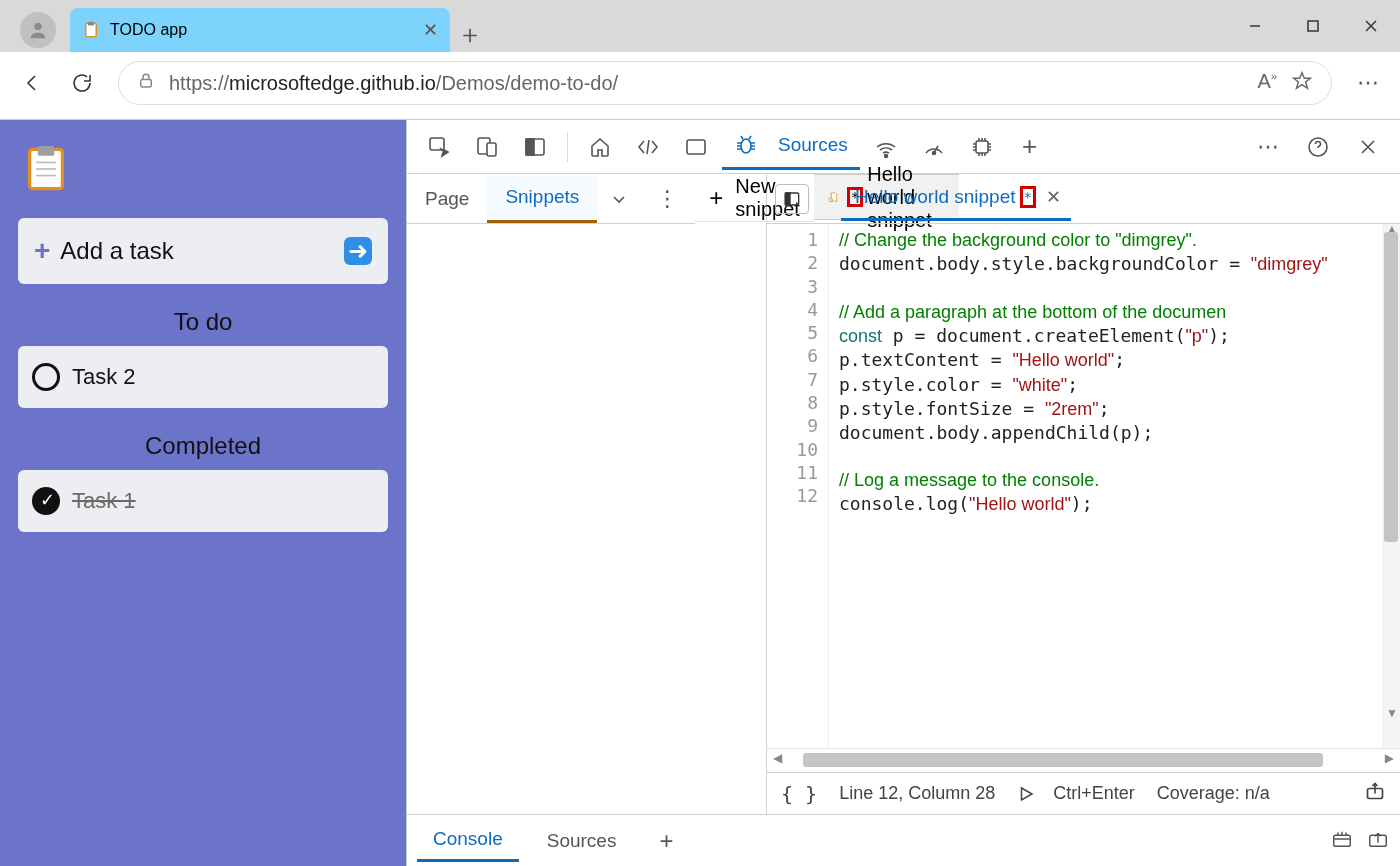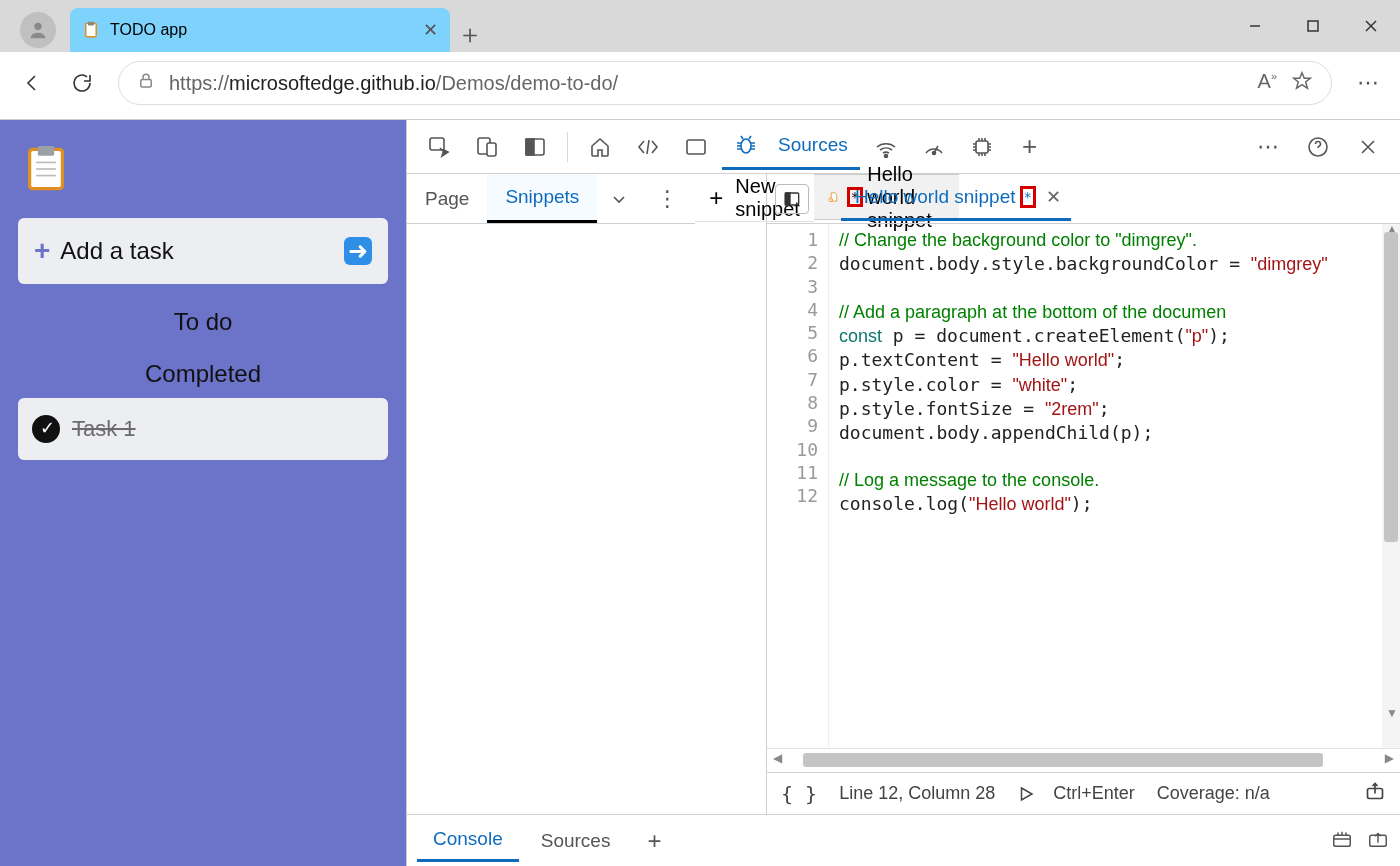--- a/index.html
+++ b/index.html
@@ -47,21 +47,21 @@
   .dt-tool svg { width:24px; height:24px; stroke:#555; fill:none; stroke-width:1.6;}
   .dt-sep { width:1px; height:30px; background:#d8d8d8; margin:0 6px;}
   .dt-tab { height:46px; padding:0 12px; display:flex; align-items:center; gap:20px; font-size:19px; color:#444; cursor:pointer;}
   .dt-tab.active { color:#0f6cbd; border-bottom:3px solid #0f6cbd;}
   .dt-toolbar-right { margin-left:auto; display:flex; gap:6px;}
 
   .dt-body { flex:1; display:flex; min-height:0;}
   .navigator { width:360px; border-right:1px solid #d0d0d0; display:flex; }
   .nav-tabs { height:50px; border-bottom:1px solid #d0d0d0; display:flex; align-items:center;}
   .nav-tab { padding:0 18px; height:100%; display:flex; align-items:center; font-size:19px; color:#555; cursor:pointer;}
-  .nav-tab.active { color:#0f6cbd; border-bottom:3px solid #000000; background:#f6fbff;}
+  .nav-tab.active { color:#0f6cbd; border-bottom:3px solid #a16207; background:#f6fbff;}
   .nav-tab-ctrl { margin-left:auto; display:flex; gap:4px; padding-right:6px;}
   .nav-newsnip { height:48px; border-bottom:1px solid #e2e2e2; display:flex; align-items:center; padding:0 14px; font-size:20px; gap:12px; cursor:pointer;}
   .snip-row { height:46px; border-top:1px solid #ccc; border-bottom:1px solid #ccc; background:#f1f1f1; display:flex; align-items:center; padding:0 14px; font-size:20px; gap:8px; cursor:pointer;}
   .snip-row .redbox { border:3px solid #d40000; padding:0 1px; font-family:monospace; font-size:14px; line-height:14px;}
   .snip-icon { width:24px; height:24px; }
 
   .editor { flex:1; display:flex; flex-direction:column; min-width:0;}
   .editor-tabs { height:50px; border-bottom:1px solid #d0d0d0; display:flex; align-items:center; padding:0 8px; gap:6px;}
   .collapse-nav { width:34px; height:30px; border:1px solid #bbb; border-radius:4px; display:flex; align-items:center; justify-content:center; cursor:pointer;}
   .ed-tab { height:44px; padding:0 10px 0 14px; display:flex; align-items:center; font-size:19px; color:#0f6cbd; border-bottom:3px solid #0f6cbd; gap:4px; cursor:pointer;}
@@ -79,21 +79,21 @@
   .vscroll-dn { position:absolute; right:2px; bottom:28px; font-size:12px; color:#888;}
   .hscroll { height:24px; border-top:1px solid #e2e2e2; position:relative;}
   .hscroll-thumb { position:absolute; left:36px; top:4px; height:14px; width:520px; background:#c4c4c4; border-radius:3px;}
   .hscroll-l { position:absolute; left:6px; top:2px; font-size:12px; color:#888;}
   .hscroll-r { position:absolute; right:6px; top:2px; font-size:12px; color:#888;}
   .statusbar { height:42px; border-top:1px solid #d0d0d0; display:flex; align-items:center; padding:0 14px; gap:22px; font-size:18px; color:#444;}
   .statusbar .pf { font-family:Consolas,monospace; font-size:20px;}
   .statusbar .run { display:flex; align-items:center; gap:18px;}
   .statusbar .extra { margin-left:auto;}
 
-  .drawer { height:52px; border-top:1px solid #d0d0d0; display:flex; align-items:center; padding:0 10px; gap:6px;}
+  .drawer { height:52px; border-top:1px solid #d0d0d0; display:flex; align-items:center; padding:0 10px; gap:12px;}
   .drawer-tab { padding:0 16px; height:42px; display:flex; align-items:center; font-size:19px; color:#555; cursor:pointer;}
   .drawer-tab.active { color:#0f6cbd; border-bottom:3px solid #0f6cbd;}
   .drawer .right { margin-left:auto; display:flex; gap:12px;}
 </style>
 </head>
 <body>
 
 <div class="titlebar">
   <div class="profile">
     <svg viewBox="0 0 24 24">
@@ -170,20 +170,24 @@
           <line x1="6" y1="18" x2="18" y2="18" stroke="#bbb"></line>
         </svg>
     </h1>
     <div class="addcard">
       <span style="font-size:28px;color:#6b74c8;font-weight:700;">+</span>
       <span>Add a task</span>
       <span class="go">➜</span>
     </div>
     <div class="section-label">To do</div>
     <div id="todo-list">
+        <div class="taskcard">
+          <span class="circle"></span>
+          <span>Task 2</span>
+        </div>
       </div>
     <div class="section-label">Completed</div>
     <div id="done-list">
         <div class="taskcard">
           <span class="circle done"></span>
           <span class="strike">Task 1</span>
         </div>
       </div>
   </div>
 

